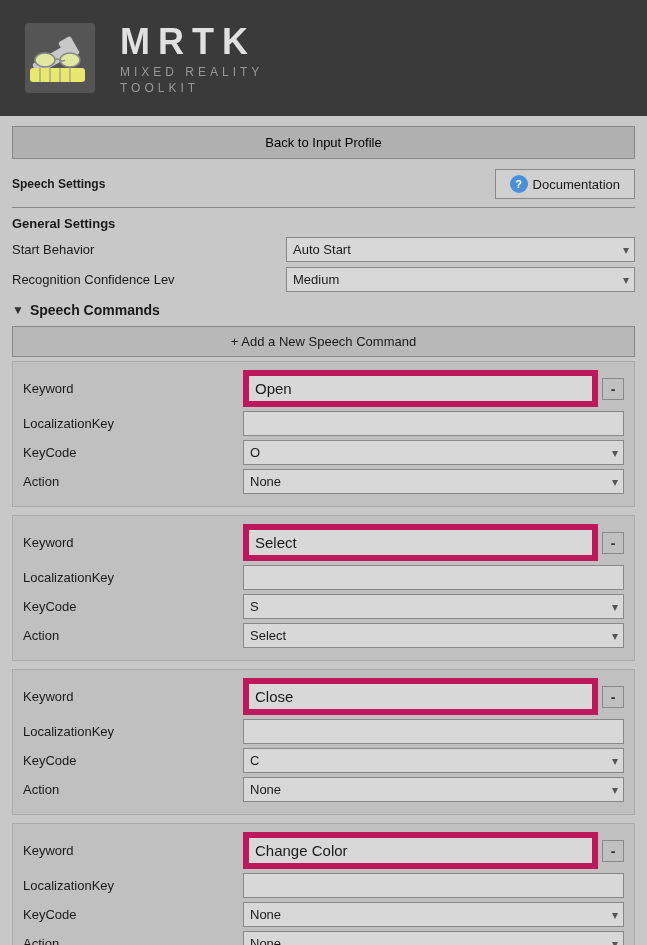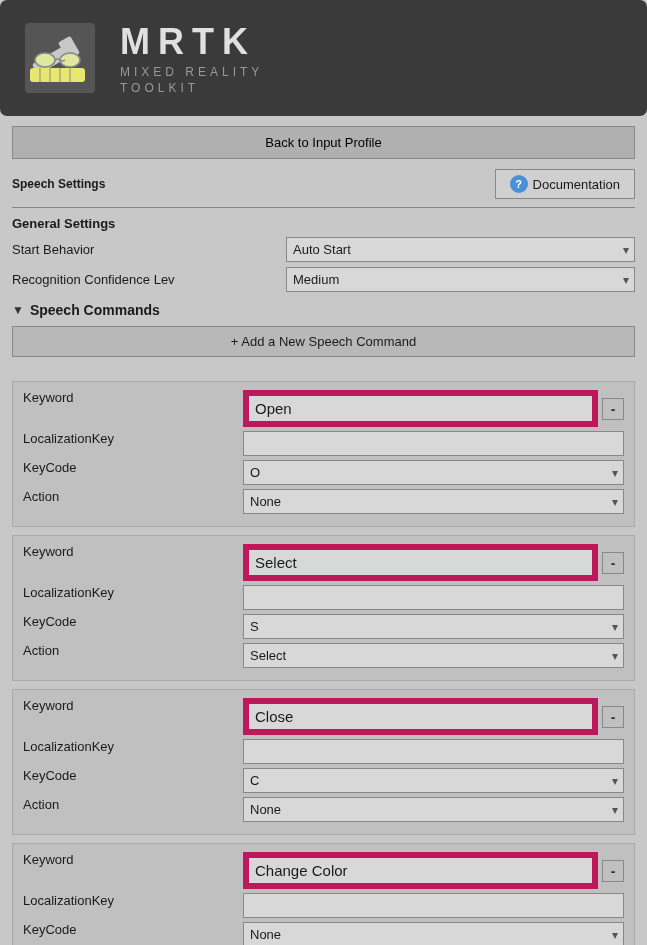--- a/index.html
+++ b/index.html
@@ -11,21 +11,20 @@
       font-size: 13px;
       color: #1a1a1a;
     }
 
     .header {
       background: #3a3a3a;
       display: flex;
       align-items: center;
       padding: 18px 20px;
       gap: 20px;
-      border-radius: 7px;
     }
 
     .logo-icon {
       width: 80px;
       height: 80px;
     }
 
     .header-text {
       display: flex;
       flex-direction: column;
@@ -179,34 +178,34 @@
 
     .add-button {
       display: block;
       width: 100%;
       background: #b8b8b8;
       border: 1px solid #888;
       padding: 7px;
       text-align: center;
       font-size: 13px;
       cursor: pointer;
-      margin-bottom: 24px;
+      margin-bottom: 4px;
       color: #1a1a1a;
     }
 
     .command-card {
       background: #c0c0c0;
       border: 1px solid #aaa;
       padding: 8px 10px;
       margin-bottom: 8px;
     }
 
     .command-row {
       display: flex;
-      align-items: flex-start;
+      align-items: center;
       margin-bottom: 4px;
     }
 
     .command-label {
       width: 220px;
       font-size: 13px;
       flex-shrink: 0;
     }
 
     .keyword-input-wrapper {

